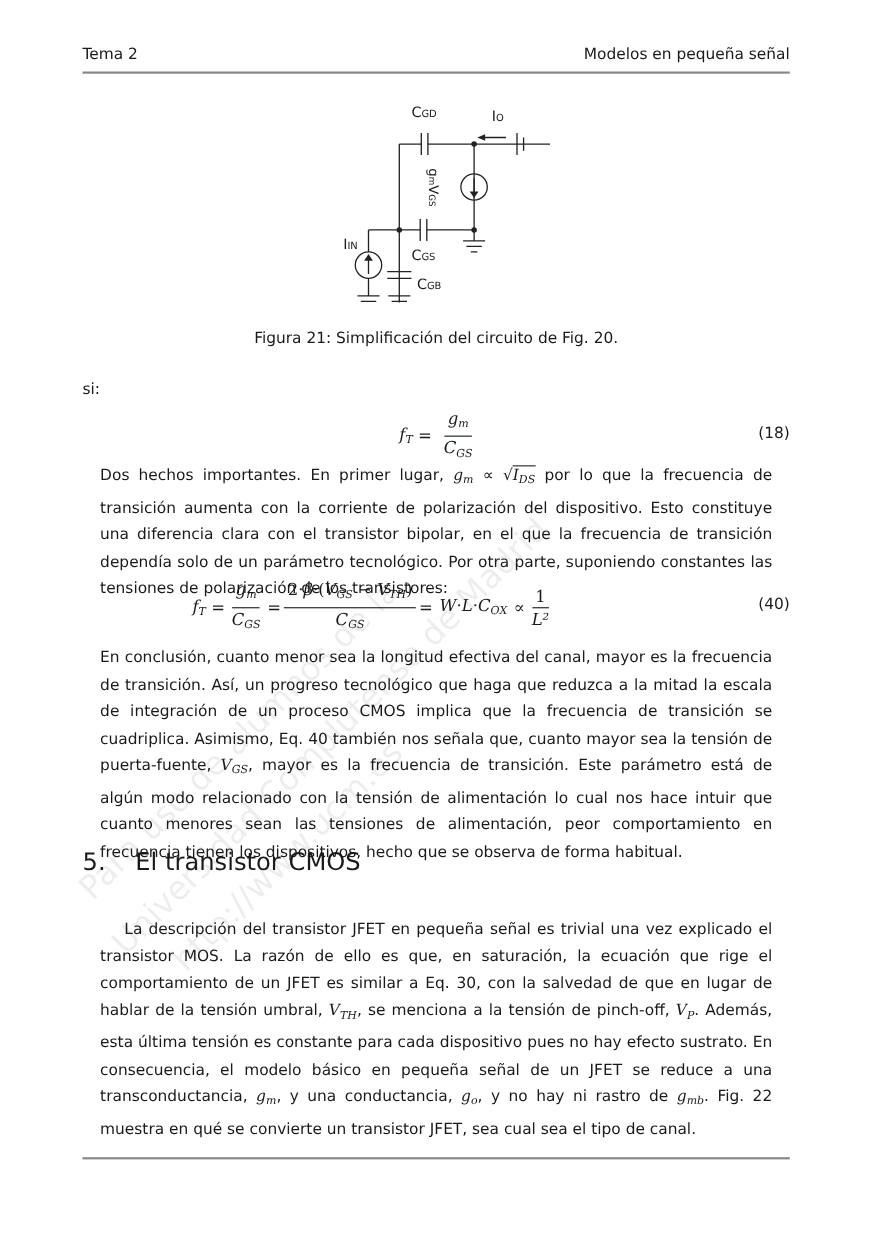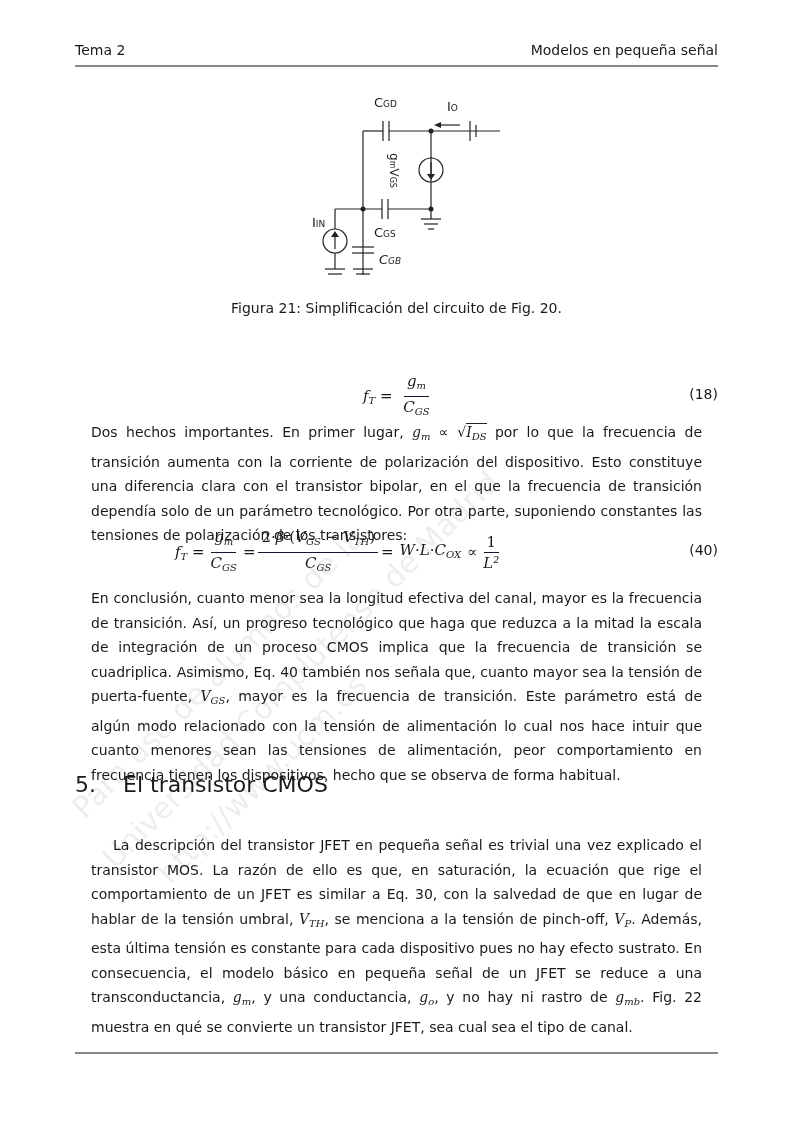--- a/index.html
+++ b/index.html
@@ -104,27 +104,30 @@
     </div>
     <div style="position:absolute;left:101px;top:68px;font-size:12px;transform:rotate(90deg);transform-origin:left top;">
       <span>g</span><span style="font-size:8px;">m</span><span>V</span><span style="font-size:8px;">GS</span>
     </div>
     <div style="position:absolute;left:12px;top:130px;font-size:13px;">
       <span>I</span><span style="font-size:9px;">IN</span>
     </div>
     <div style="position:absolute;left:74px;top:140px;font-size:13px;">
       <span>C</span><span style="font-size:9px;">GS</span>
     </div>
-    <div style="position:absolute;left:79px;top:167px;font-size:13px;font-style:italic;">
+    <div style="position:absolute;left:79px;top:167px;font-size:13px;">
       <span>C</span><span style="font-size:9px;">GB</span>
     </div>
   </div>
 
   <div class="caption">Figura 21: Simplificación del circuito de Fig. 20.</div>
 
+  <div class="para" style="top:342px;">
+    <span>si:</span>
+  </div>
 
   <div class="eq" style="top:358px; height:44px;">
     <div style="position:absolute; left:288px; top:0; display:flex; align-items:center; height:44px;">
       <span class="m">f<span class="sub">T</span></span>&nbsp;=&nbsp;
       <span class="frac">
           <span class="n m">g<span class="sub">m</span></span>
           <span class="d m">C<span class="sub">GS</span></span>
         </span>
     </div>
     <span class="eqnum" style="top:12px;">(18)</span>

